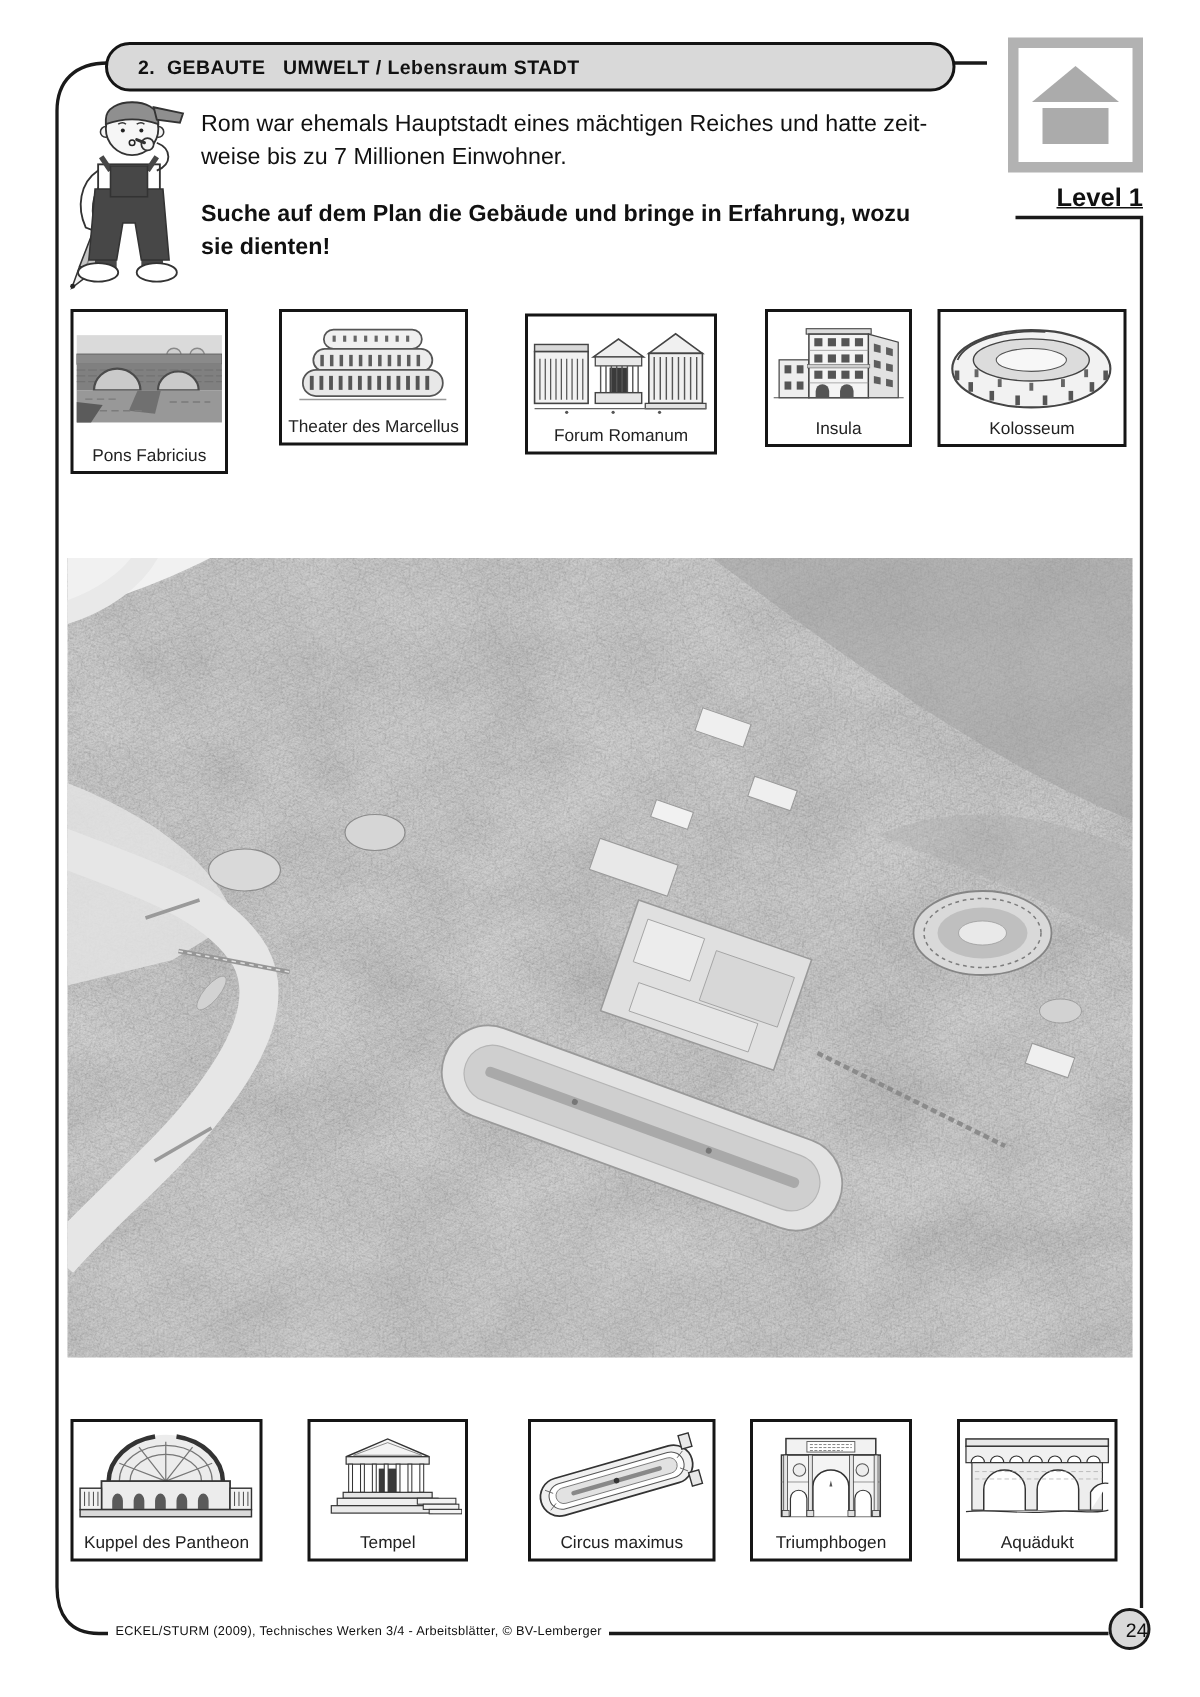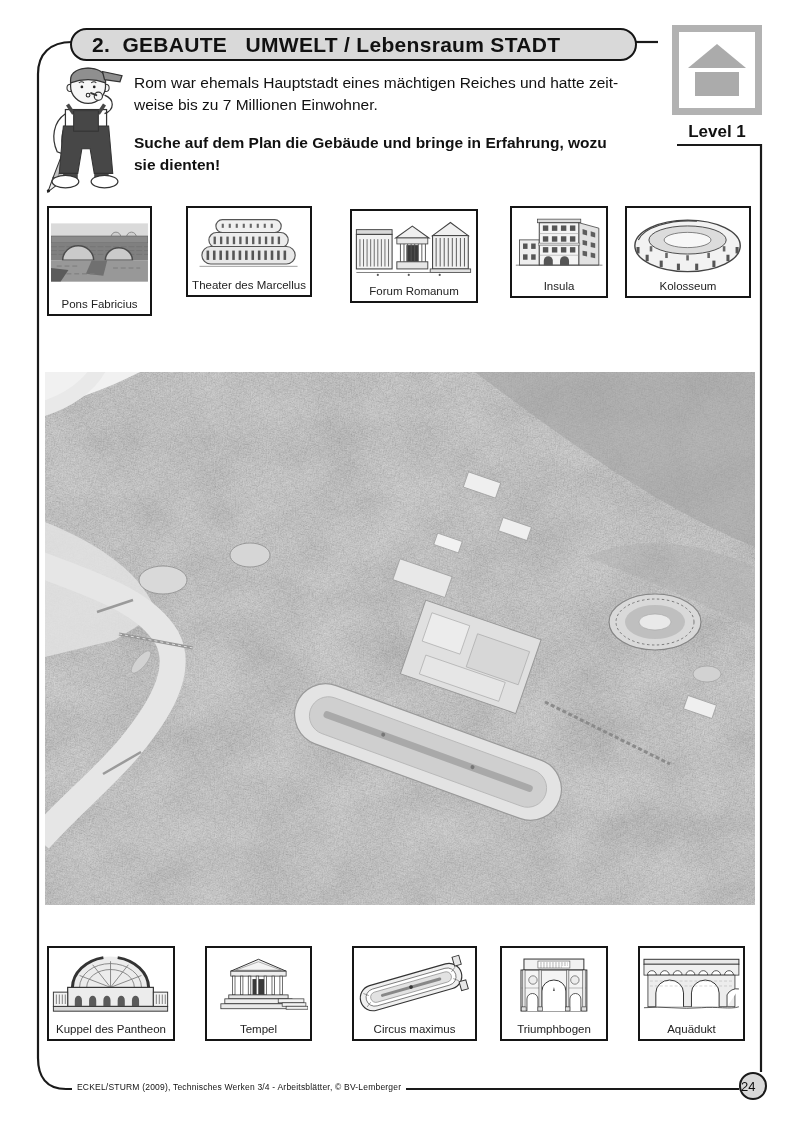--- a/index.html
+++ b/index.html
@@ -6,28 +6,28 @@
   #page{position:relative;width:800px;height:1131px;background:#fff;overflow:hidden;
         font-family:"Liberation Sans", sans-serif;color:#111;}
   .abs{position:absolute;}
 
   
   #frame-svg{position:absolute;left:0;top:0;width:800px;height:1131px;z-index:0;}
 
   
   #header-pill{left:70px;top:28px;width:563px;height:29px;background:#d9d9d9;
     border:2.5px solid #151515;border-radius:17px;z-index:2;display:flex;align-items:center;}
-  #header-pill .title{font-size:21px;font-weight:bold;white-space:pre;padding-left:20px;
+  #header-pill .title{font-size:13px;font-weight:bold;white-space:pre;padding-left:20px;
     letter-spacing:.3px;}
 
   
   #level-box{left:672px;top:25px;width:90px;height:90px;border:7px solid #b2b2b2;
     background:#fff;box-sizing:border-box;z-index:2;display:flex;align-items:center;justify-content:center;}
-  #level-label{left:672px;top:122px;width:90px;text-align:center;font-weight:bold;
-    font-size:17px;z-index:2;}
+  #level-label{left:672px;top:122px;width:90px;text-align:right;font-weight:bold;
+    font-size:17px;z-index:2;text-decoration:underline;}
 
   
   #boy{left:40px;top:54px;width:92px;height:142px;z-index:2;}
   #intro-text{left:134px;top:72px;width:535px;font-size:15.5px;line-height:22px;z-index:2;}
   #task-text{left:134px;top:132px;width:535px;font-size:15.5px;line-height:22px;
     font-weight:bold;z-index:2;}
 
   
   .card{position:absolute;border:2px solid #151515;background:#fff;box-sizing:border-box;
     display:flex;flex-direction:column;align-items:center;justify-content:flex-end;z-index:2;}
@@ -35,21 +35,21 @@
   .card .card-label{font-size:11.5px;color:#222;padding:1px 0 4px 0;white-space:nowrap;}
 
   
   #map{left:45px;top:372px;width:710px;height:533px;z-index:1;}
 
   
   #footer-credit{left:72px;top:1082px;font-size:8.5px;letter-spacing:.2px;background:#fff;
     padding:0 5px;z-index:3;}
   #page-circle{left:739px;top:1072px;width:28px;height:28px;border:2px solid #1a1a1a;
     border-radius:50%;background:#d9d9d9;box-sizing:border-box;display:flex;align-items:center;
-    justify-content:flex-start;font-size:13px;z-index:3;}
+    justify-content:flex-end;font-size:13px;z-index:3;}
 </style>
 </head>
 <body>
 
 <div id="page">
 
   <svg id="frame-svg" viewBox="0 0 800 1131">
     <path d="M72,42 C50,42 38,54 38,74 L38,1058 C38,1076 46,1089 66,1089 L739,1089" fill="none" stroke="#1a1a1a" stroke-width="2.2"></path>
     <path d="M633,42 L658,42" fill="none" stroke="#1a1a1a" stroke-width="2.2"></path>
     <path d="M677,145 L761,145 L761,1072" fill="none" stroke="#1a1a1a" stroke-width="2.2"></path>

